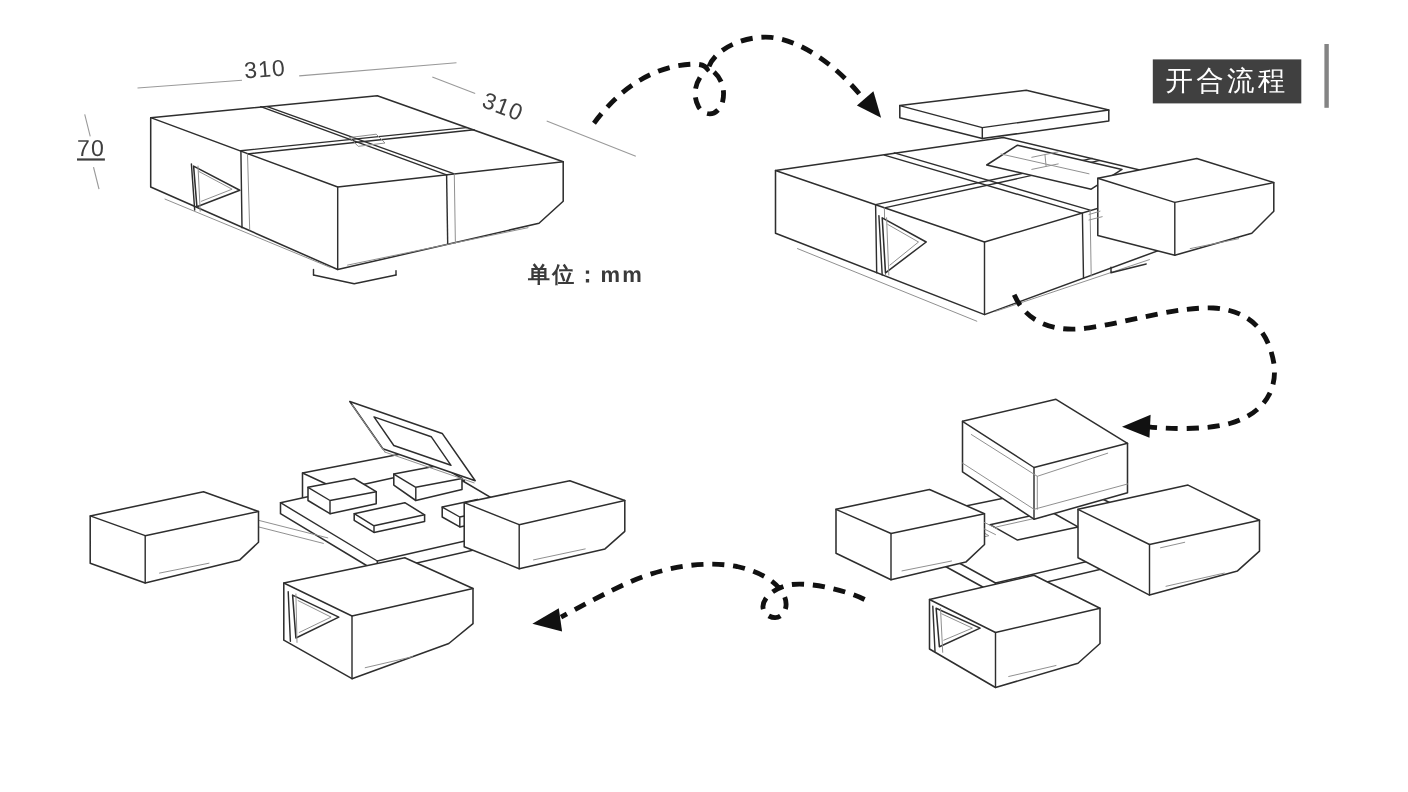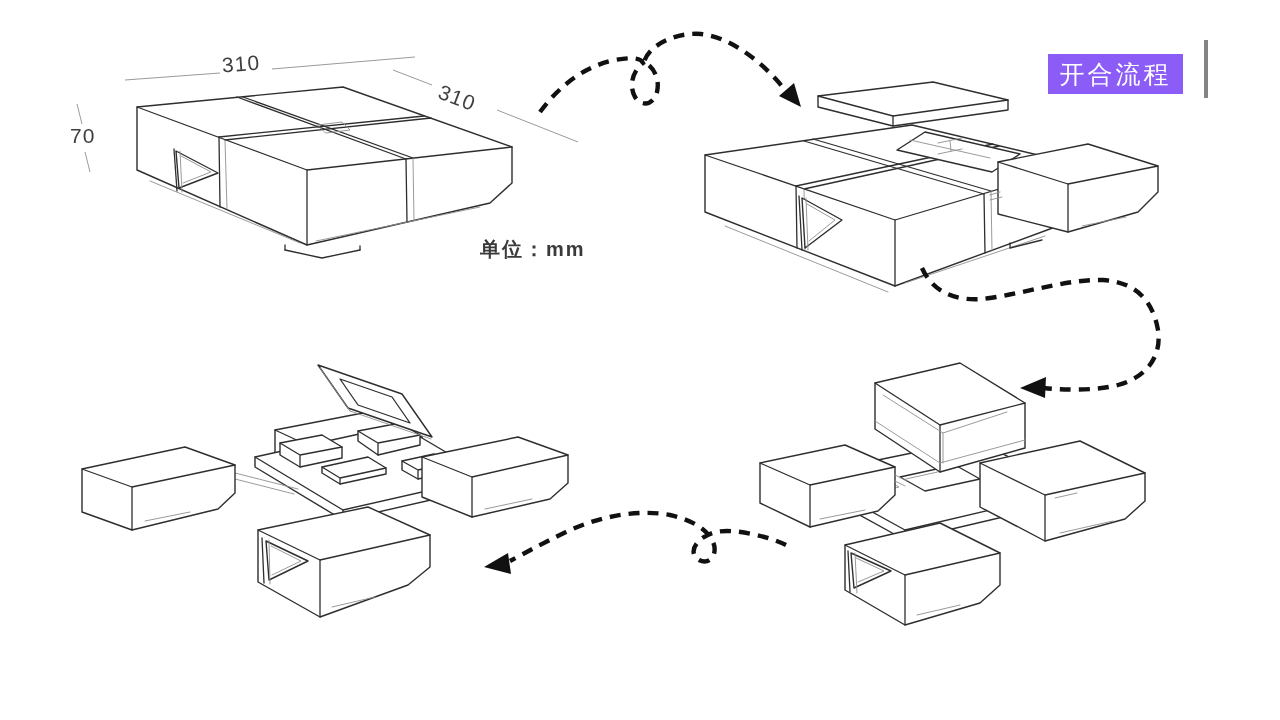--- a/index.html
+++ b/index.html
@@ -18,21 +18,21 @@
   .ahead{fill:#111111;stroke:none;}
   
   .dimlabel{
     position:absolute;color:#3f3f3f;font-size:21px;letter-spacing:1px;white-space:nowrap;
   }
   .unitlabel{
     position:absolute;color:#3a3a3a;font-size:20px;font-weight:700;letter-spacing:2px;white-space:nowrap;
   }
   .badge{
     position:absolute;left:1048px;top:54px;width:135px;height:40px;
-    background:#8b5cf6;color:#ffffff;font-size:25px;letter-spacing:3px;
+    background:#404040;color:#ffffff;font-size:25px;letter-spacing:3px;
     text-align:center;line-height:40px;white-space:nowrap;
   }
   .divider{
     position:absolute;left:1204px;top:40px;width:4px;height:58px;background:#848484;
   }
 </style>
 </head>
 <body>
 
 <svg style="left:60px;top:45px" width="530" height="250" viewBox="0 0 530 250">
@@ -252,19 +252,19 @@
                            C638,509 600,516 566,532
                            C543,543 523,554 510,561"></path>
     <polygon class="ahead" points="484,567 508,553 511,574"></polygon>
   </g>
 </svg>
 
 <div class="dimlabel" style="left:222px;top:52px;transform:rotate(-4.5deg);">310</div>
 
 <div class="dimlabel" style="left:438px;top:86px;transform:rotate(21deg);">310</div>
 
-<div class="dimlabel" style="left:70px;top:124px;">70</div>
+<div class="dimlabel" style="left:70px;top:124px;text-decoration:underline;">70</div>
 
 <div class="unitlabel" style="left:480px;top:236px;">单位：mm</div>
 
 <div class="badge">开合流程</div>
 
 <div class="divider"></div>
 
 </body></html>

